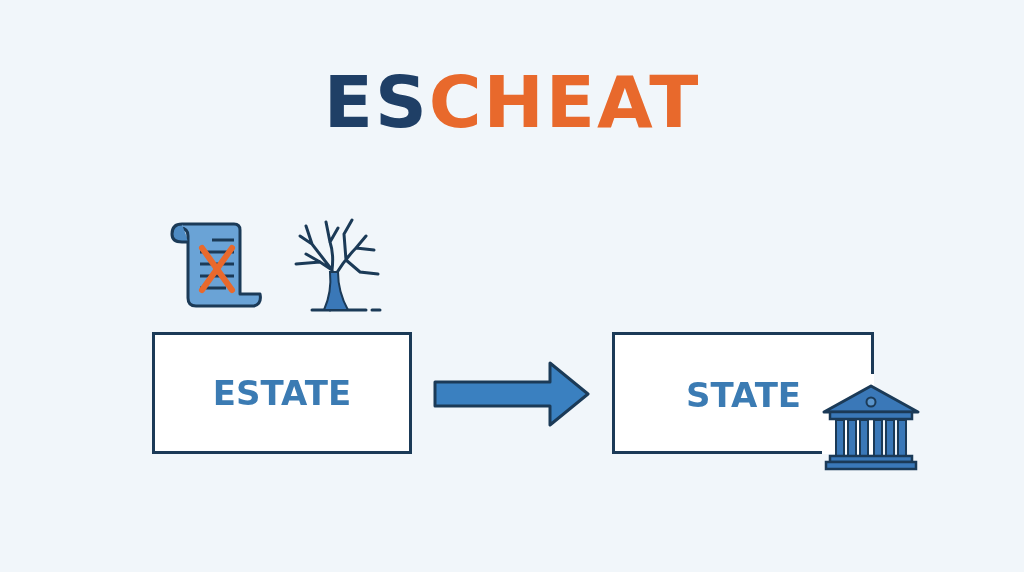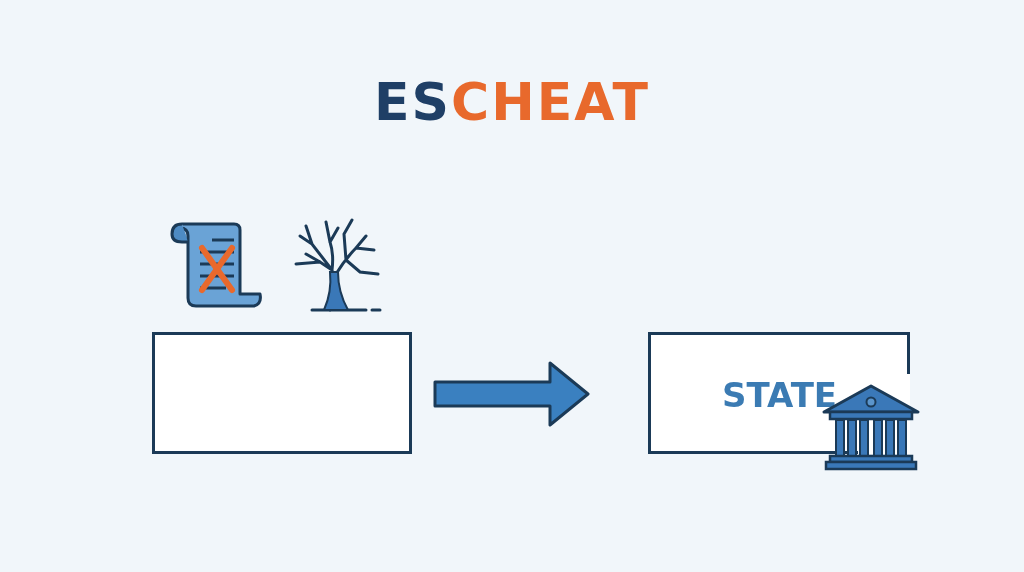--- a/index.html
+++ b/index.html
@@ -4,35 +4,35 @@
 <style>
   html, body { margin: 0; padding: 0; }
   body {
     width: 1024px; height: 572px; overflow: hidden;
     background: #f1f6fa;
     position: relative;
     font-family: "DejaVu Sans", sans-serif;
   }
   .title {
     position: absolute; left: 0; top: 70px; width: 1024px;
-    text-align: center; font-size: 52px; font-weight: bold; letter-spacing: 2px;
+    text-align: center; font-size: 72px; font-weight: bold; letter-spacing: 2px;
     line-height: 64px;
   }
   .title .part1 { color: #1f3f66; }
   .title .part2 { color: #e8692c; }
   .box {
     position: absolute; background: #ffffff;
     border: 3px solid #1b3a57; box-sizing: border-box;
     display: flex; flex-direction: column; align-items: center; justify-content: center;
     color: #3b7bb3; font-weight: bold;
   }
   #estate-box { left: 152px; top: 332px; width: 260px; height: 122px; }
   #estate-box .l1 { font-size: 34px; line-height: 42px; }
   #estate-box .l2 { font-size: 32px; line-height: 40px; font-weight: normal; color:#3b7bb3; }
-  #state-box { left: 612px; top: 332px; width: 262px; height: 122px; border-right: none; border-bottom: none; margin-left: 36px; }
+  #state-box { left: 612px; top: 332px; width: 262px; height: 122px; border-right: none; border-bottom: none; }
   #state-box::after {
     content: ""; position: absolute; right: 0; top: -3px; width: 3px; height: 42px; background:#1b3a57;
   }
   #state-box::before {
     content: ""; position: absolute; left: -3px; bottom: 0; width: 210px; height: 3px; background:#1b3a57;
   }
   #state-box .l1 { font-size: 34px; line-height: 42px; margin-left: -2px; }
   .icon { position: absolute; }
 </style>
 </head>
@@ -57,20 +57,21 @@
 <svg class="icon" style="left:286px; top:214px;" width="102" height="100" viewBox="0 0 102 100">
   <g stroke="#1b3a57" stroke-width="3" fill="none" stroke-linecap="round">
     <path d="M44 96 Q50 70 46 56 L26 30 L14 22 M26 30 L20 12 M46 56 L34 48 L10 50 M34 48 L20 40 M46 56 Q48 40 44 28 L40 8 M44 28 L52 14 M50 60 Q60 44 70 34 L80 22 M70 34 L88 36 M60 46 L74 58 L92 60 M60 46 L58 20 L66 6"></path>
     <line x1="26" y1="96" x2="80" y2="96"></line>
     <line x1="86" y1="96" x2="94" y2="96"></line>
   </g>
   <path d="M38 96 Q46 78 44 58 L52 58 Q52 78 62 96 Z" fill="#3a78b8" stroke="#1b3a57" stroke-width="2"></path>
 </svg>
 
 <div class="box" id="estate-box">
+  <div class="l1">ESTATE</div>
 </div>
 
 <svg class="icon" style="left:432px; top:360px;" width="160" height="68" viewBox="0 0 160 68">
   <path d="M3 22 H118 V3 L156 34 L118 65 V46 H3 Z" fill="#3a80c0" stroke="#1b3a57" stroke-width="3" stroke-linejoin="round"></path>
 </svg>
 
 <div class="box" id="state-box">
   <div class="l1">STATE</div>
 </div>
 

